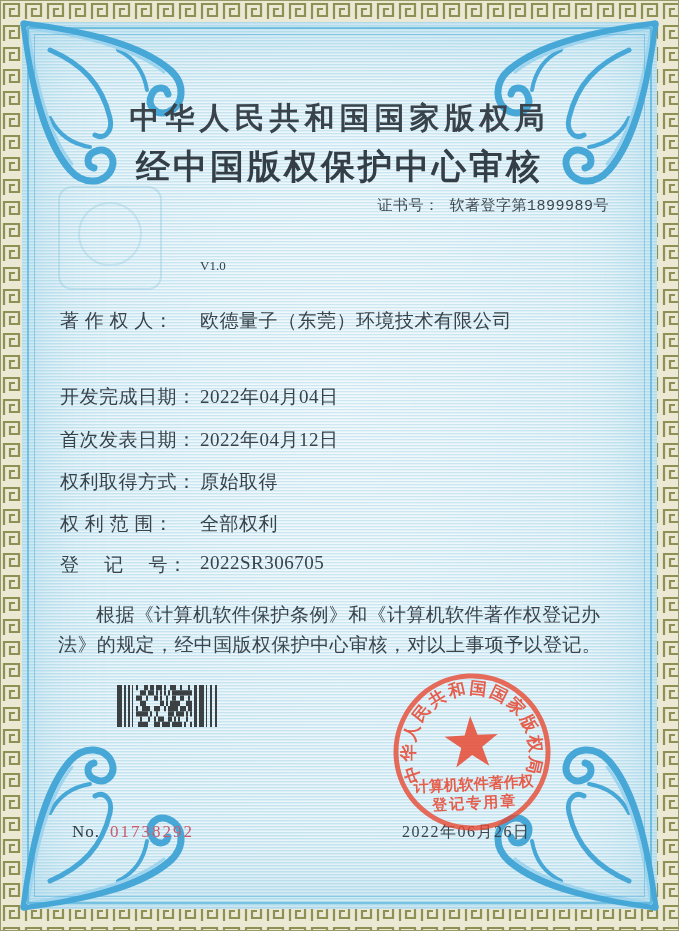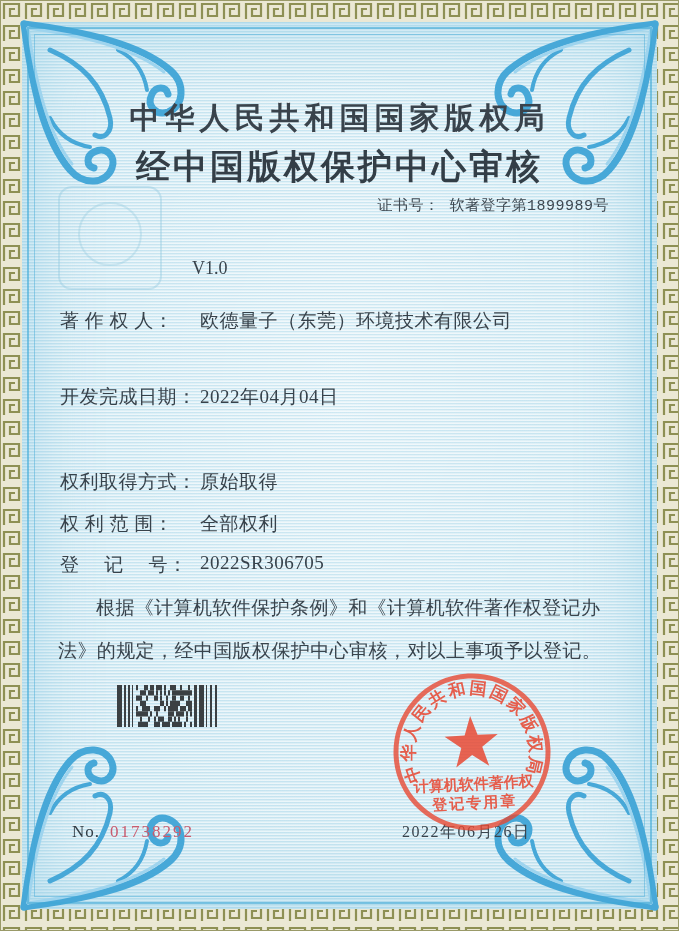--- a/index.html
+++ b/index.html
@@ -23,23 +23,23 @@
     font-size:34px;font-weight:bold;letter-spacing:3px;color:#333e47;}
   .cert-no{position:absolute;top:196px;right:70px;font-size:15px;letter-spacing:.5px;color:#3d4851;font-family:Liberation Mono, monospace;}
   .cert-no .lbl{margin-right:10px;}
   .watermark{position:absolute;left:58px;top:186px;width:100px;height:100px;
     border:2px solid rgba(145,200,222,.40);border-radius:14px;z-index:0;}
   .watermark::after{content:"";position:absolute;left:18px;top:14px;width:60px;height:60px;
     border:2px solid rgba(145,200,222,.35);border-radius:50%;}
   .row{position:absolute;left:60px;font-size:19px;letter-spacing:.5px;white-space:nowrap;}
   .row .label{display:inline-block;min-width:138px;}
   .row .value{position:absolute;left:140px;white-space:nowrap;}
-  .value-line2{position:absolute;left:192px;top:258px;font-size:18px;}
-  .statement{position:absolute;left:58px;top:586px;width:566px;
-    font-size:19px;line-height:43px;text-indent:2em;letter-spacing:.4px;color:#39444d;}
+  .value-line2{position:absolute;left:200px;top:258px;font-size:13px;}
+  .statement{position:absolute;left:58px;top:600px;width:566px;
+    font-size:19px;line-height:30px;text-indent:2em;letter-spacing:.4px;color:#39444d;}
   .barcode{position:absolute;left:117px;top:685px;width:102px;height:42px;}
   .seal{position:absolute;left:382px;top:662px;width:180px;height:180px;
     transform:rotate(-3deg);z-index:5;opacity:.92;}
   .serial{position:absolute;left:72px;top:822px;font-size:17px;color:#323d45;letter-spacing:1px;}
   .serial .num{color:#c95b6e;letter-spacing:2px;margin-left:10px;}
   .issue-date{position:absolute;left:402px;top:822px;font-size:16px;letter-spacing:1.5px;color:#39444d;z-index:4;}
 </style>
 </head>
 <body>
 
@@ -92,20 +92,24 @@
     <div class="row" style="top:308px">
       <span class="label">著 作 权 人：</span>
       <span class="value" style="left:140px">欧德量子（东莞）环境技术有限公司</span>
     </div>
 
     <div class="row" style="top:384px">
       <span class="label">开发完成日期：</span>
       <span class="value" style="left:140px">2022年04月04日</span>
     </div>
 
+    <div class="row" style="top:427px">
+      <span class="label">首次发表日期：</span>
+      <span class="value" style="left:140px">2022年04月12日</span>
+    </div>
 
     <div class="row" style="top:469px">
       <span class="label">权利取得方式：</span>
       <span class="value" style="left:140px">原始取得</span>
     </div>
 
     <div class="row" style="top:511px">
       <span class="label">权 利 范 围：</span>
       <span class="value" style="left:140px">全部权利</span>
     </div>

